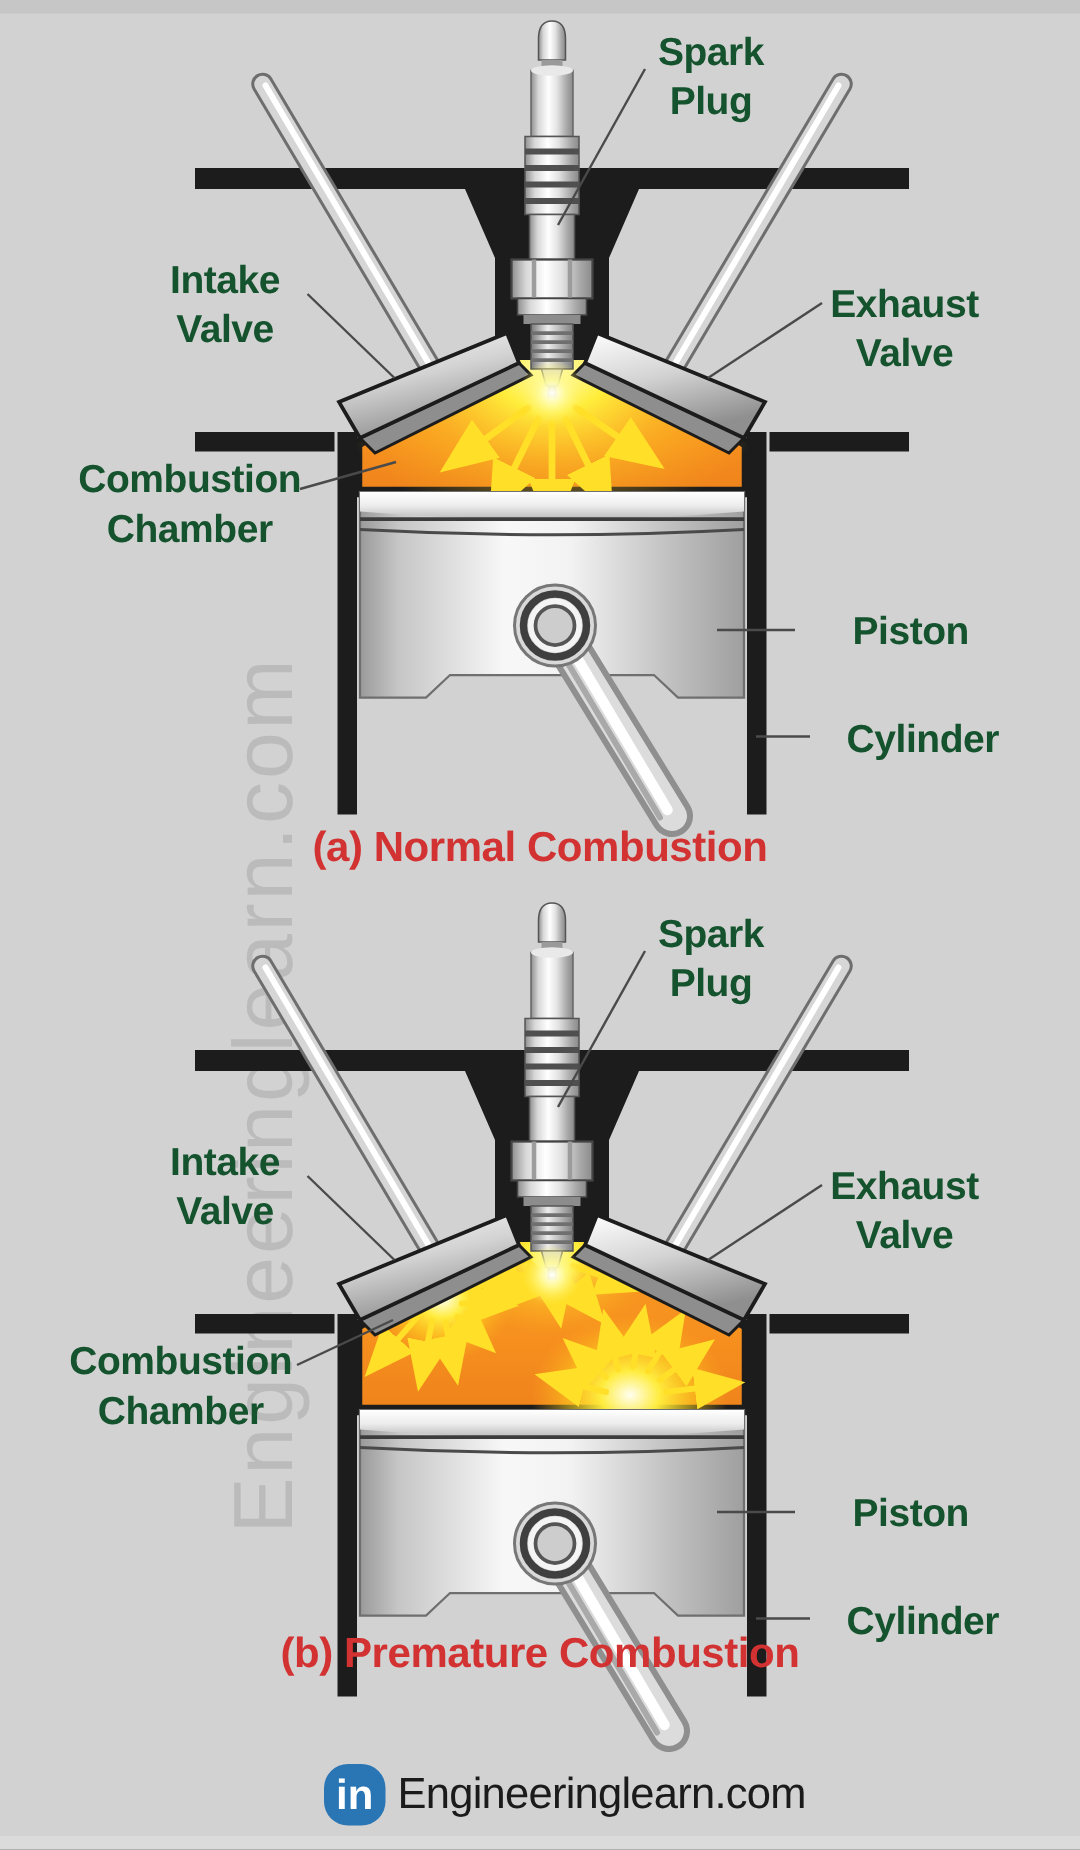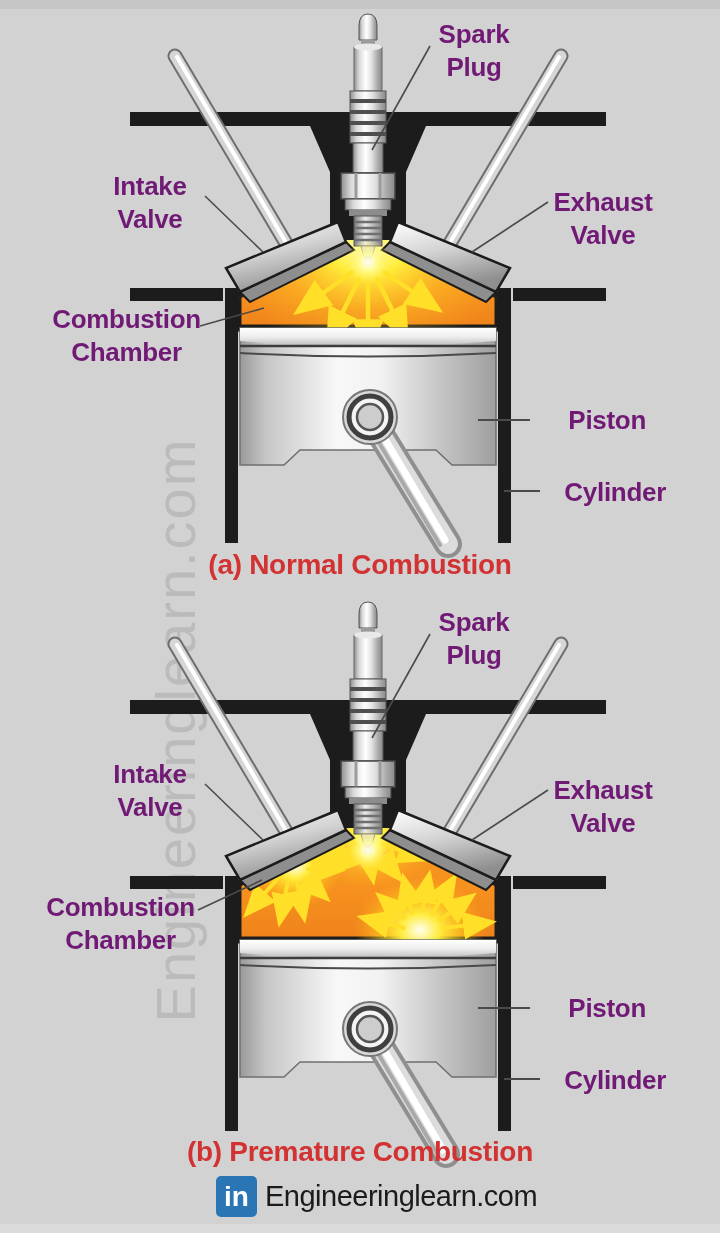--- a/index.html
+++ b/index.html
@@ -11,31 +11,31 @@
   .edge-top{position:absolute;left:0;top:0;width:720px;height:9px;background:#c6c6c6;}
   .edge-bottom{position:absolute;left:0;top:1224px;width:720px;height:9px;background:#dbdbdb;}
   .watermark{
     position:absolute;left:175px;top:730px;
     transform:translate(-50%,-50%) rotate(-90deg);
     white-space:nowrap;font-size:56px;letter-spacing:2px;
     color:rgba(140,140,140,0.32);font-weight:400;pointer-events:none;
   }
   svg.panel{position:absolute;left:0;}
   .lbl{
-    position:absolute;color:#701a75;font-weight:700;font-size:26px;
+    position:absolute;color:#14532d;font-weight:700;font-size:26px;
     line-height:33px;text-align:center;letter-spacing:-0.3px;
   }
   .lbl.left{text-align:right;}
   .caption{
     position:absolute;left:0;width:720px;text-align:center;
     color:#d23231;font-weight:700;font-size:28px;letter-spacing:-0.3px;
   }
   .footer{position:absolute;left:216px;top:1176px;display:flex;align-items:center;}
   .li-icon{
-    width:41px;height:41px;background:#2a76b5;border-radius:5px;
+    width:41px;height:41px;background:#2a76b5;border-radius:16px;
     color:#fff;font-weight:700;font-size:28px;line-height:41px;text-align:center;
     letter-spacing:0px;
   }
   .site-name{margin-left:8px;font-size:29px;color:#1b1b1b;font-weight:400;letter-spacing:-0.5px;}
 </style>
 </head>
 <body>
 
 <div class="stage">
   <div class="edge-top"></div>
@@ -274,21 +274,21 @@
   <div class="lbl left" style="left:536px;top:404px;width:110px">Piston</div>
   <div class="lbl left" style="left:546px;top:476px;width:120px">Cylinder</div>
   <div class="caption" style="top:549px">(a) Normal Combustion</div>
 
   <div class="lbl" style="left:408px;top:606px;width:132px">Spark Plug</div>
   <div class="lbl" style="left:84px;top:758px;width:132px">Intake Valve</div>
   <div class="lbl" style="left:533px;top:774px;width:140px">Exhaust Valve</div>
   <div class="lbl" style="left:38px;top:891px;width:165px">Combustion Chamber</div>
   <div class="lbl left" style="left:536px;top:992px;width:110px">Piston</div>
   <div class="lbl left" style="left:546px;top:1064px;width:120px">Cylinder</div>
-  <div class="caption" style="top:1136px">(b) Premature Combustion</div>
+  <div class="caption" style="top:1086px">(b) Premature Combustion</div>
 
   <div class="footer">
     <div class="li-icon">in</div>
     <div class="site-name">Engineeringlearn.com</div>
   </div>
 
   <div class="edge-bottom"></div>
 </div>
 
 </body></html>

